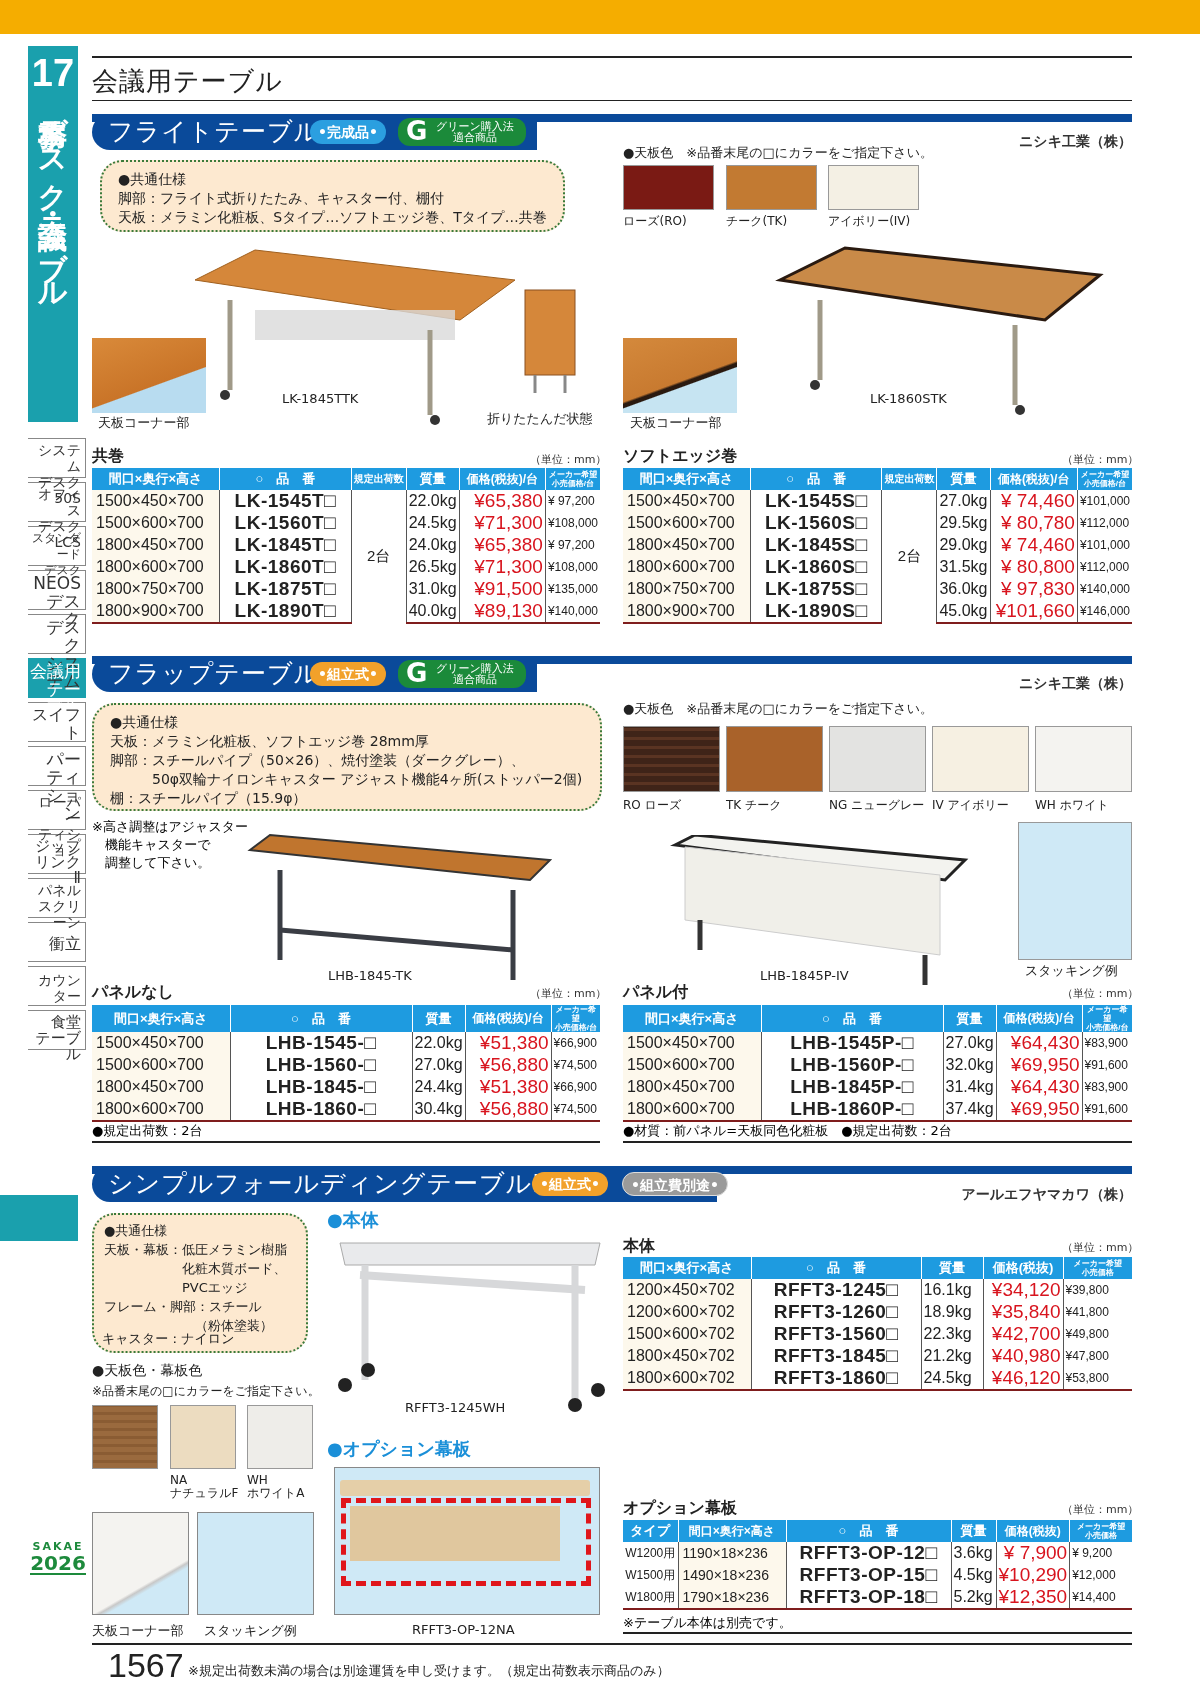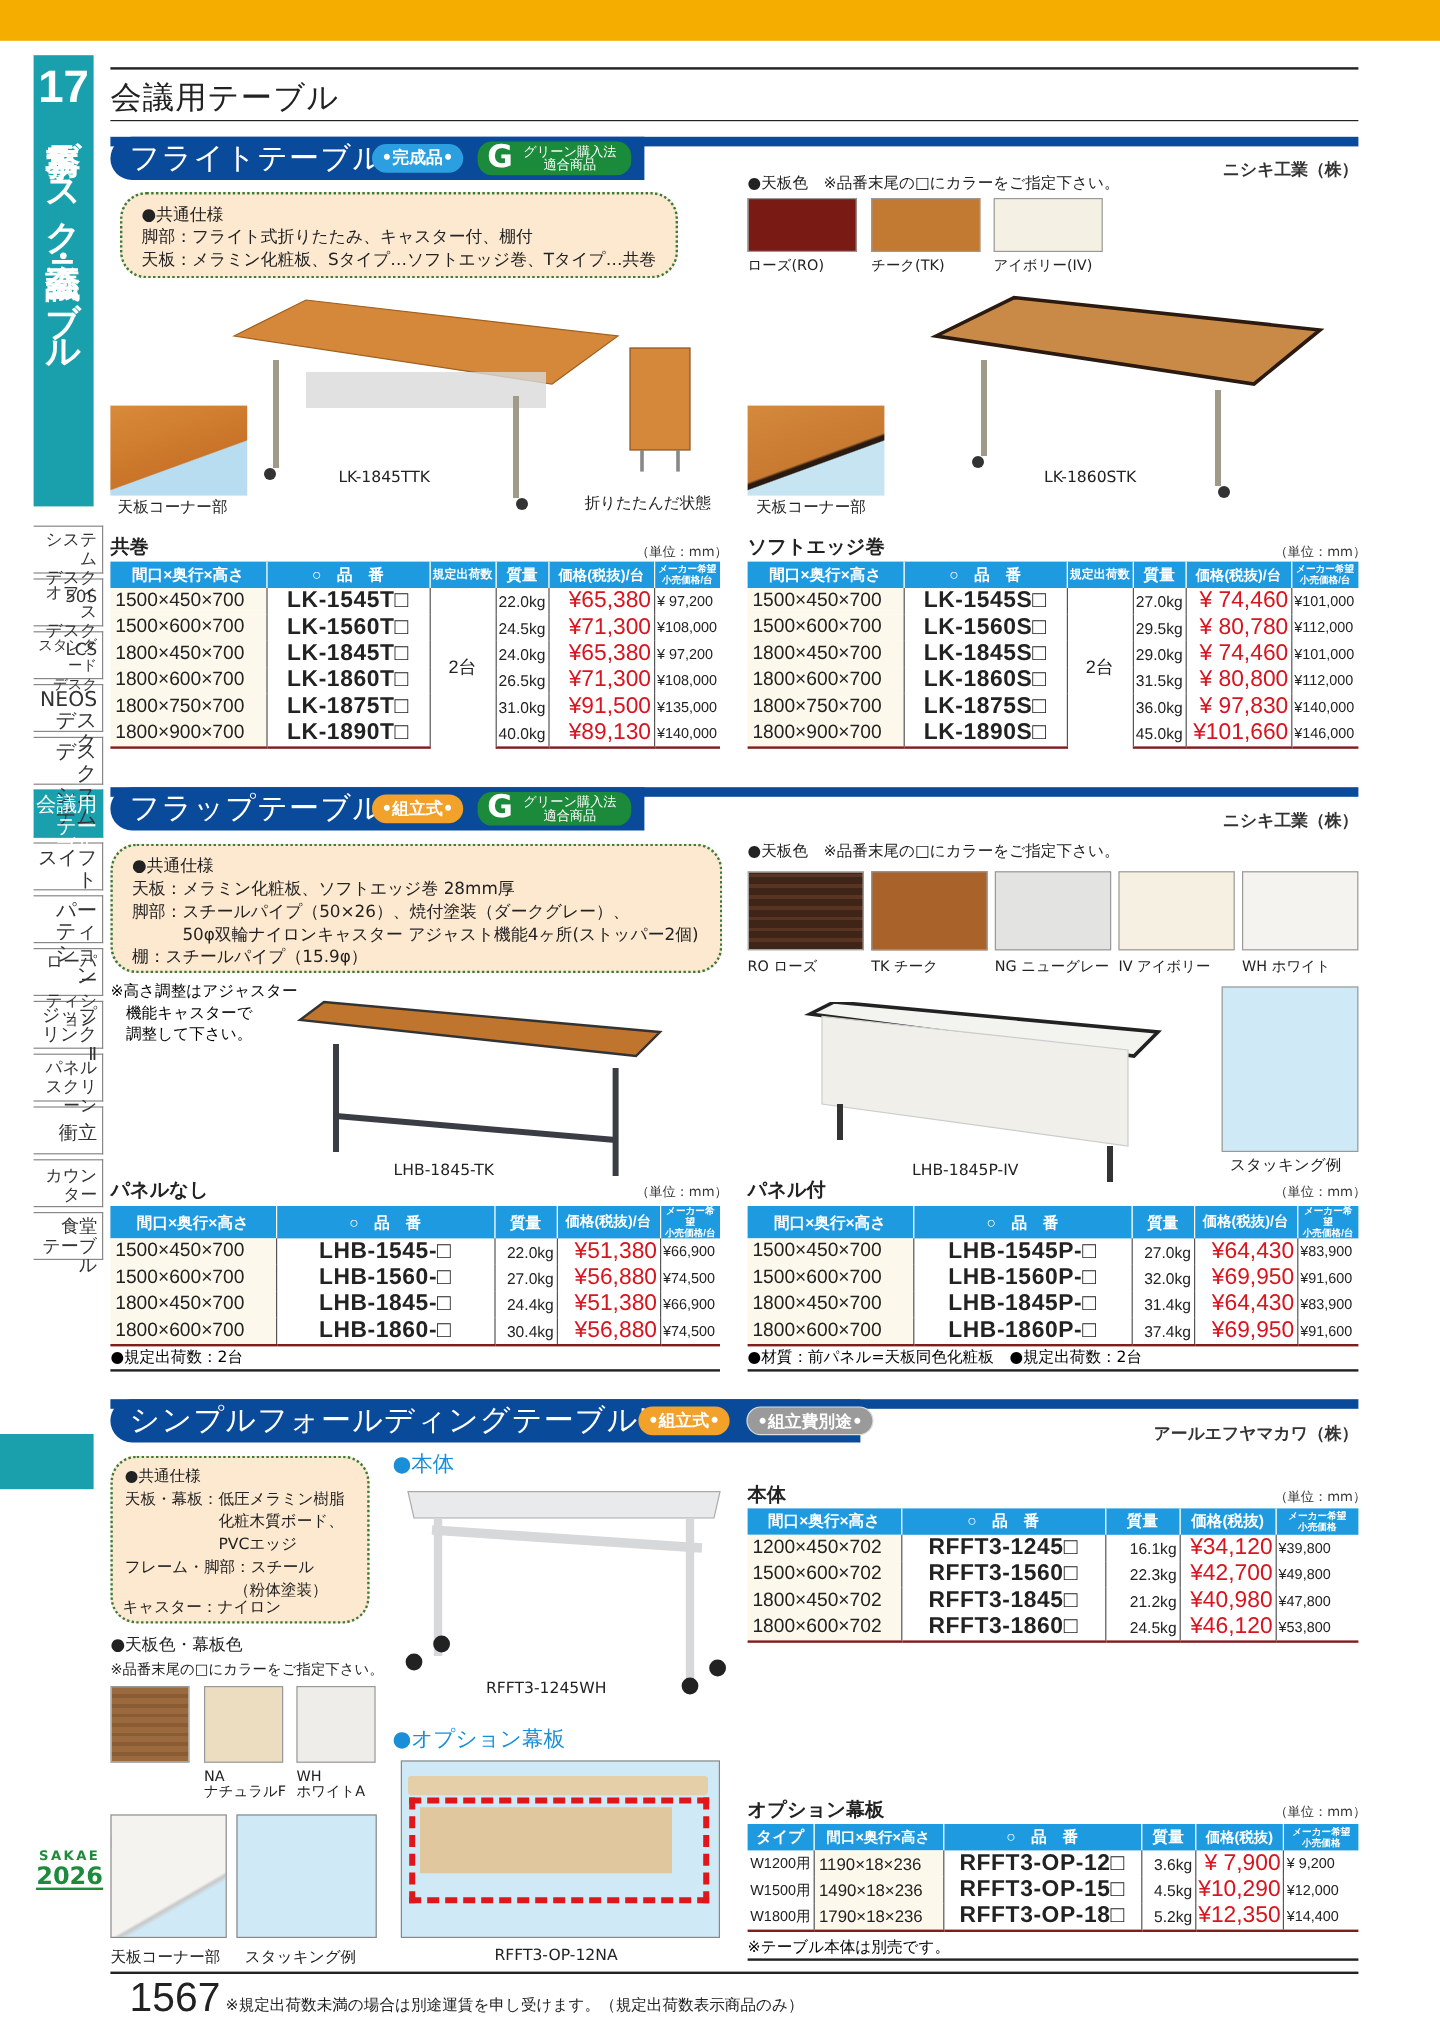--- a/index.html
+++ b/index.html
@@ -40,33 +40,33 @@
 
 .tblhead{font-size:16px;font-weight:bold}
 .unit{font-size:11px;color:#333}
 table.pt{border-collapse:collapse;width:100%;font-family:"Liberation Sans",sans-serif}
 table.pt th{background:#1e9be0;color:#fff;font-weight:bold;font-size:13px;height:22px;border-left:1px solid #fff;white-space:nowrap;padding:0 2px}
 table.pt th.sm{font-size:8px;line-height:9px}
 table.pt td{font-size:16px;height:22px;border-left:1px solid #555;white-space:nowrap;text-align:center;padding:0 2px}
 table.pt td:first-child,table.pt th:first-child{border-left:none}
 table.pt td.dim{background:#fdf8ec;text-align:left;padding-left:4px}
 table.pt td.code{font-weight:bold;font-size:19px;letter-spacing:0.5px}
-table.pt td.kg{font-size:13px;text-align:right}
+table.pt td.kg{font-size:16px;text-align:left}
 table.pt td.price{color:#d8141e;font-weight:normal;font-size:19px;text-align:right}
 table.pt td.list{font-size:12px;text-align:left}
 table.pt td.qty{font-size:15px}
 table.pt td.type{font-size:12px}
 table.pt tr:last-child td{border-bottom:2px solid #7f1d1d}
 .note{font-size:13px;color:#000000}
 .sakae{left:30px;top:1540px;width:56px;color:#1d8a3c;font-weight:bold;text-align:center;border-bottom:2px solid #1d8a3c}
 .sakae .s1{font-size:11px;letter-spacing:2px}
 .sakae .s2{font-size:20px;line-height:20px}
 .pnum{left:108px;top:1646px;font-size:34px;font-weight:normal;font-family:"Liberation Sans",sans-serif}
 .footnote{left:188px;top:1662px;font-size:13px}
-.subhd{font-size:18px;font-weight:normal;color:#1a8fd8}
+.subhd{font-size:18px;font-weight:bold;color:#1a8fd8}
 .tealbar{left:0;top:1195px;width:78px;height:46px;background:#1aa0ad}
 </style>
 </head>
 <body>
 
 <div class="abs topbar"></div>
 
 <div class="abs sidetab">
   <div class="num">17</div>
   <div class="vt">事務デスク・会議テーブル</div>
@@ -499,20 +499,27 @@
 小売価格</th>
   </tr>
   <tr>
           <td class="dim">1200×450×702</td>
           <td class="code">RFFT3-1245□</td>
           <td class="kg">16.1kg</td>
           <td class="price">¥34,120</td>
           <td class="list">¥39,800</td>
         </tr>
   <tr>
+          <td class="dim">1200×600×702</td>
+          <td class="code">RFFT3-1260□</td>
+          <td class="kg">18.9kg</td>
+          <td class="price">¥35,840</td>
+          <td class="list">¥41,800</td>
+        </tr>
+  <tr>
           <td class="dim">1500×600×702</td>
           <td class="code">RFFT3-1560□</td>
           <td class="kg">22.3kg</td>
           <td class="price">¥42,700</td>
           <td class="list">¥49,800</td>
         </tr>
   <tr>
           <td class="dim">1800×450×702</td>
           <td class="code">RFFT3-1845□</td>
           <td class="kg">21.2kg</td>

